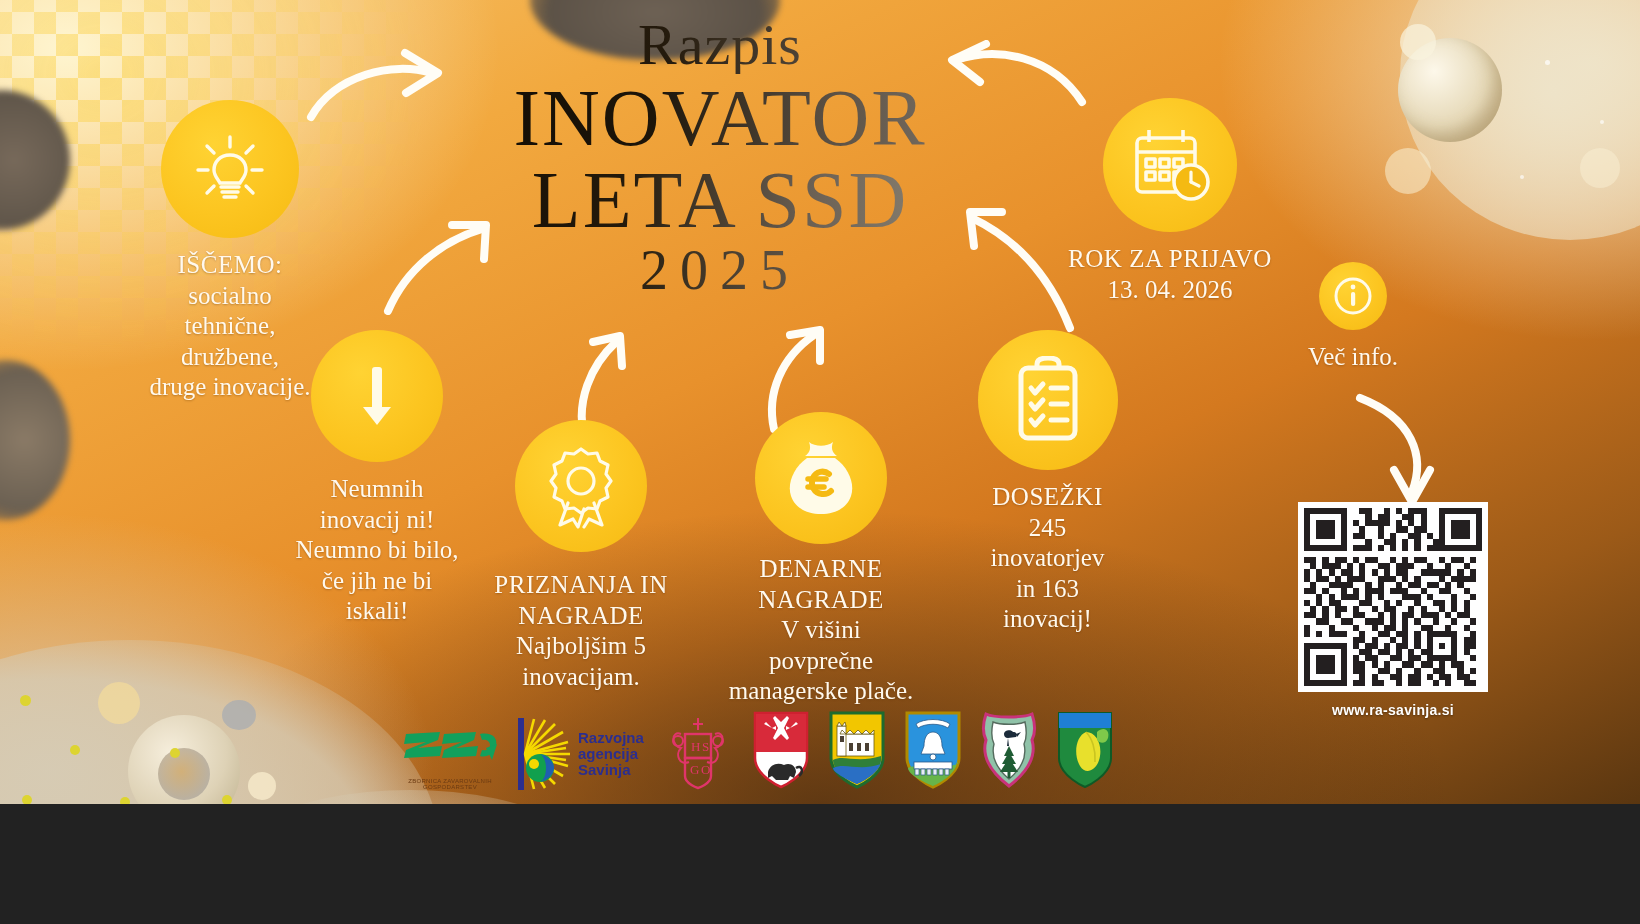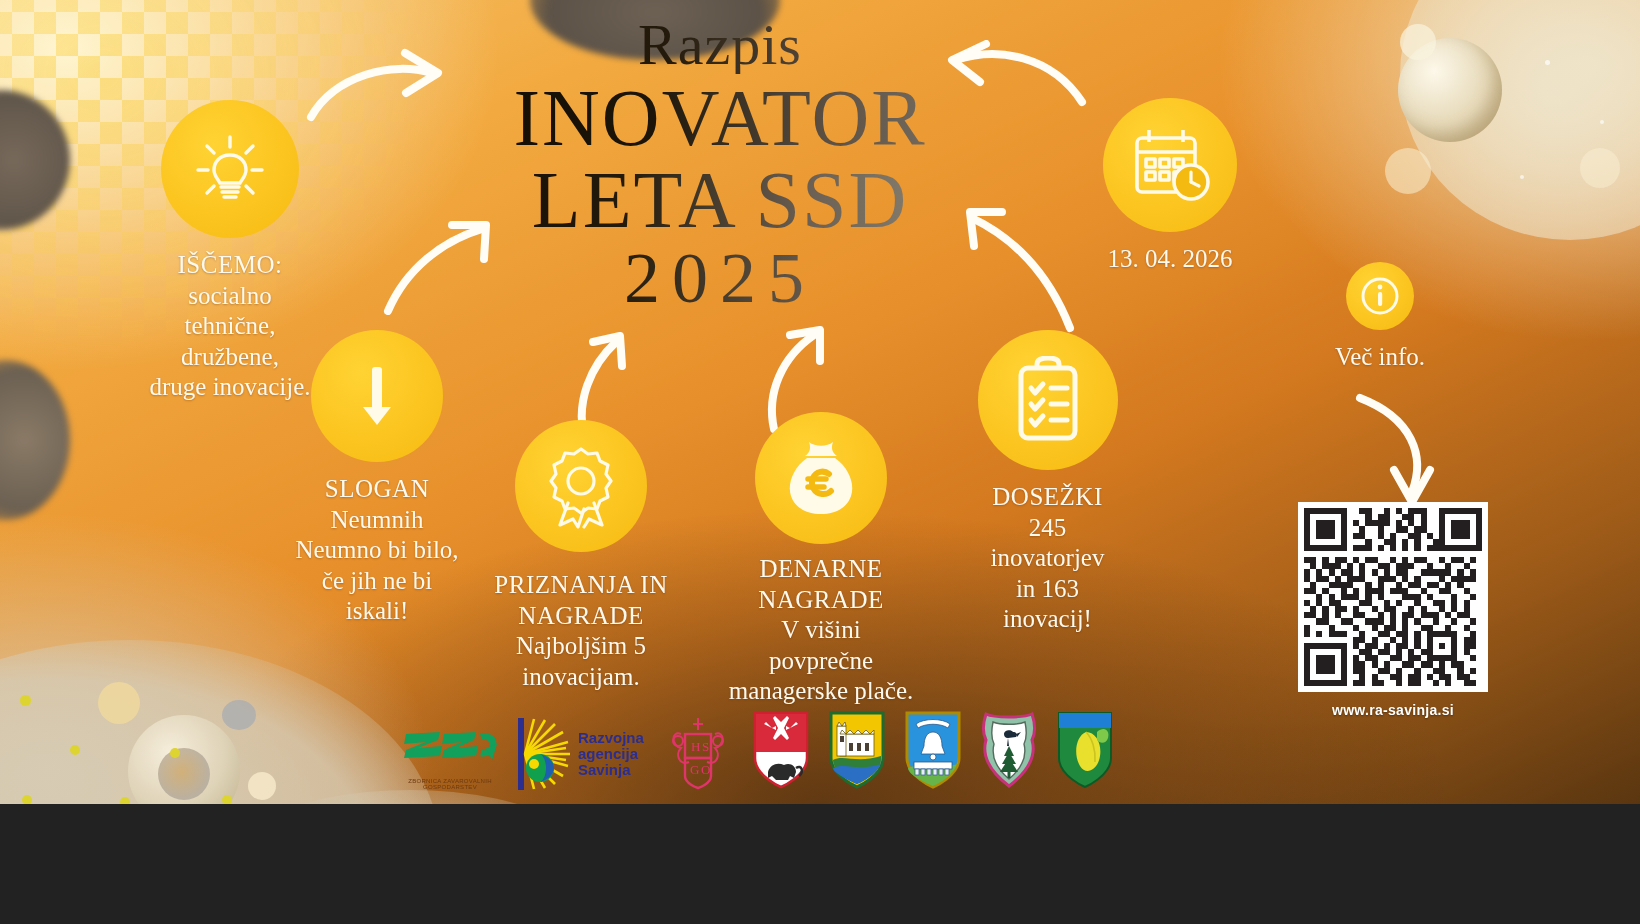--- a/index.html
+++ b/index.html
@@ -35,21 +35,21 @@
   .title-wrap{position:absolute;left:440px;top:16px;width:560px;text-align:center;line-height:1;}
   .t-razpis{font-size:58px;letter-spacing:1px;
     background:linear-gradient(90deg,#1b1206 0%,#241a0c 40%,#5b5043 72%,#7d7468 100%);
     -webkit-background-clip:text;background-clip:text;color:transparent;}
   .t-main{font-size:80px;letter-spacing:2px;margin-top:4px;
     background:linear-gradient(90deg,#120c04 0%,#1d1509 38%,#5c5144 70%,#837a6e 100%);
     -webkit-background-clip:text;background-clip:text;color:transparent;}
   .t-main2{font-size:80px;letter-spacing:2px;margin-top:2px;
     background:linear-gradient(90deg,#120c04 0%,#241a0b 33%,#6b6053 66%,#97907f 100%);
     -webkit-background-clip:text;background-clip:text;color:transparent;}
-  .t-year{font-size:72px;letter-spacing:12px;margin-top:2px;
+  .t-year{font-size:56px;letter-spacing:12px;margin-top:2px;
     background:linear-gradient(90deg,#130d05 0%,#2a2010 35%,#6b6053 70%,#8f8777 100%);
     -webkit-background-clip:text;background-clip:text;color:transparent;}
 
   
   .node{position:absolute;text-align:center;}
   .bubble{border-radius:50%;display:flex;align-items:center;justify-content:center;
     background:radial-gradient(circle at 38% 32%, #ffd333 0%, #fcc520 55%, #f5ba12 100%);}
   .node .cap{color:#fff9ee;text-shadow:0 1px 2px rgba(90,45,0,.35);}
   .cap .hd{font-size:25px;letter-spacing:.5px;line-height:1.22;}
   .cap .bd{font-size:25px;line-height:1.22;}
@@ -186,22 +186,22 @@
   <div class="node" style="left:252px;top:330px;width:250px;">
     <div class="bubble" style="width:132px;height:132px;margin:0 auto;">
       <svg width="60" height="74" viewBox="0 0 60 74">
         <g fill="#fffbe8">
           <rect x="25" y="8" width="10" height="46" rx="3"></rect>
           <path d="M16 48 L30 66 L44 48 Z"></path>
         </g>
       </svg>
     </div>
     <div class="cap" style="margin-top:12px;">
-      <div class="hd">SLOGAN</div>
       <div class="bd">Neumnih</div>
+      <div class="bd">inovacij ni!</div>
       <div class="bd">Neumno bi bilo,</div>
       <div class="bd">če jih ne bi</div>
       <div class="bd">iskali!</div>
     </div>
   </div>
 
   <div class="node" style="left:466px;top:420px;width:230px;">
     <div class="bubble" style="width:132px;height:132px;margin:0 auto;">
       <svg width="78" height="86" viewBox="0 0 78 86">
         <g stroke="#fffbe8" stroke-width="3.2" fill="none" stroke-linejoin="round" stroke-linecap="round">
@@ -283,25 +283,26 @@
           <rect x="45" y="46" width="9" height="8"></rect>
         </g>
         <circle cx="62" cy="56" r="17" fill="#f5ba12" stroke="#fffbe8" stroke-width="3.6"></circle>
         <g stroke="#fffbe8" stroke-width="3.2" stroke-linecap="round">
           <line x1="62" y1="56" x2="62" y2="46"></line>
           <line x1="62" y1="56" x2="70" y2="60"></line>
         </g>
       </svg>
     </div>
     <div class="cap" style="margin-top:12px;">
+      <div class="hd">ROK ZA PRIJAVO</div>
       <div class="bd">13. 04. 2026</div>
     </div>
   </div>
 
-  <div class="node" style="left:1315px;top:262px;width:130px;">
+  <div class="node" style="left:1288px;top:262px;width:130px;">
     <div class="bubble" style="width:68px;height:68px;margin:0 auto;">
       <svg width="46" height="46" viewBox="0 0 46 46">
         <circle cx="23" cy="23" r="17" fill="none" stroke="#fffbe8" stroke-width="3"></circle>
         <circle cx="23" cy="14" r="2.4" fill="#fffbe8"></circle>
         <rect x="21" y="19" width="4.2" height="14" rx="2" fill="#fffbe8"></rect>
       </svg>
     </div>
     <div class="cap" style="margin-top:12px;">
       <div class="bd">Več info.</div>
     </div>

